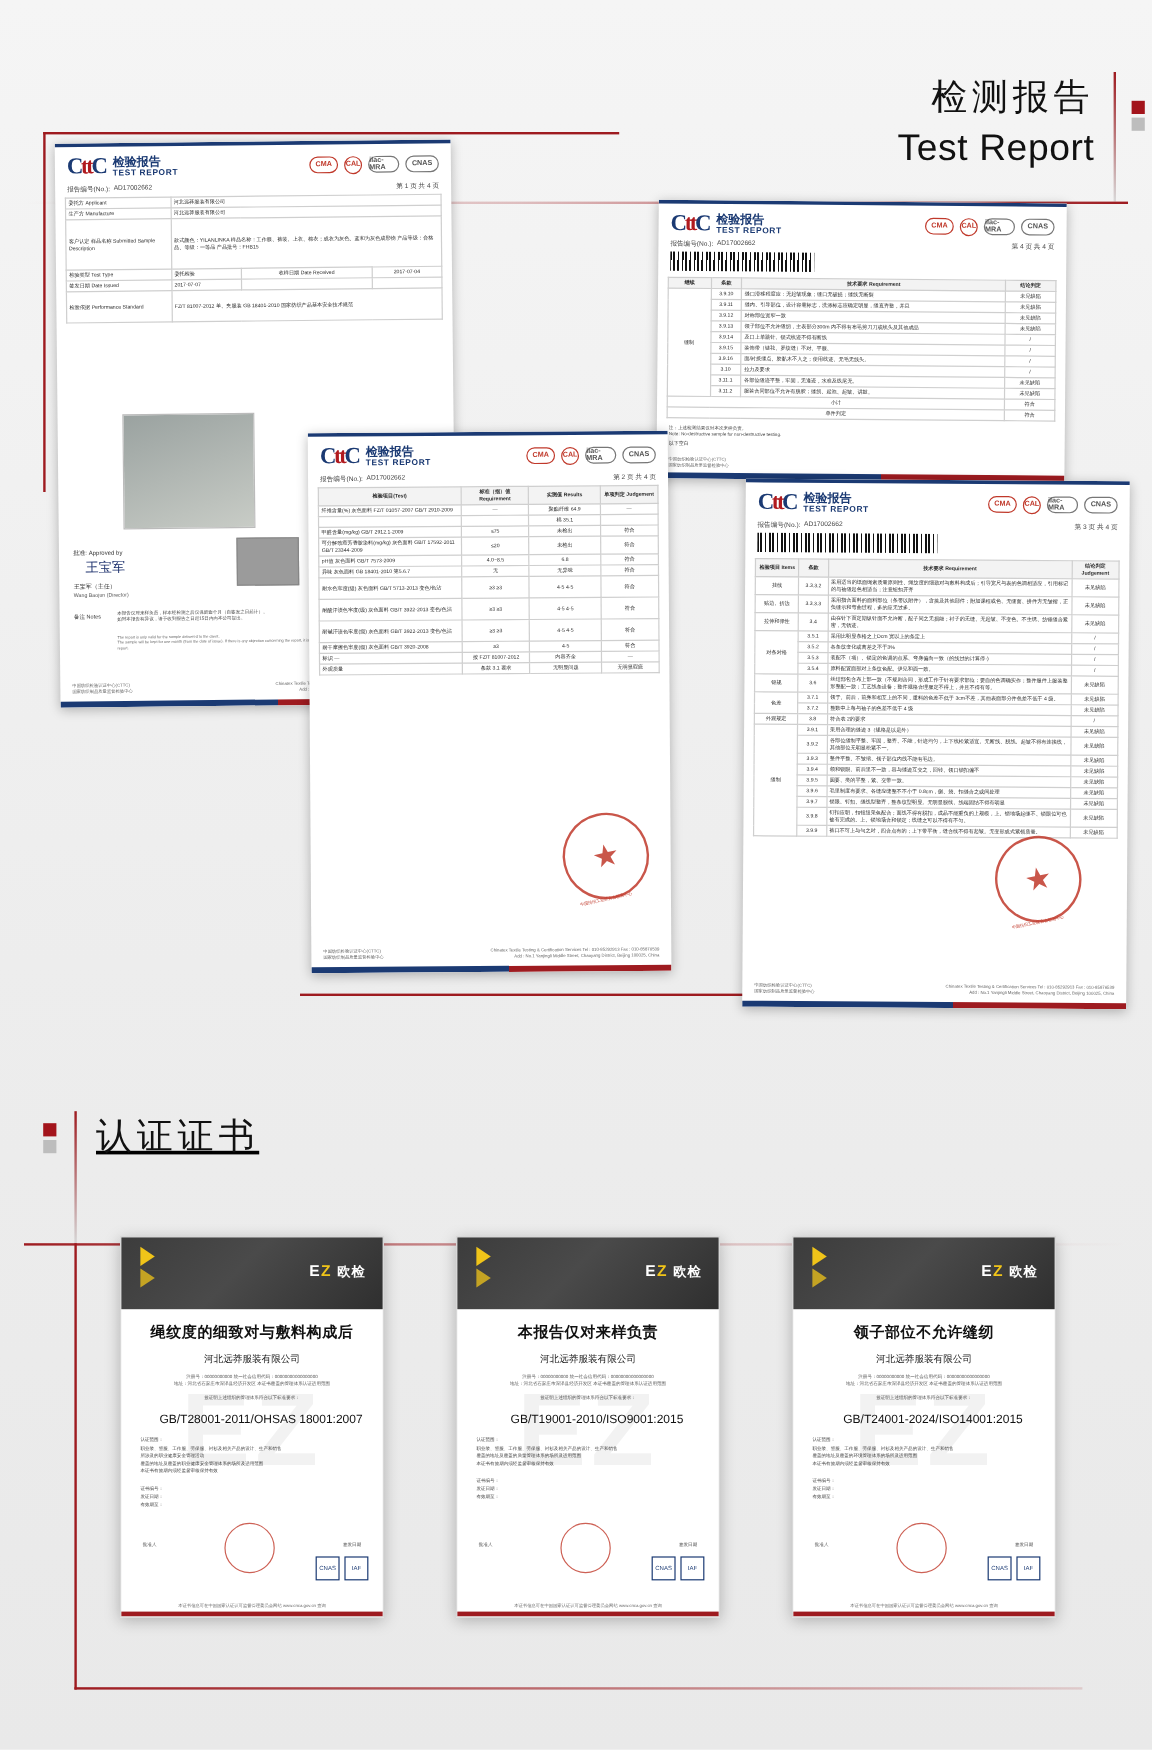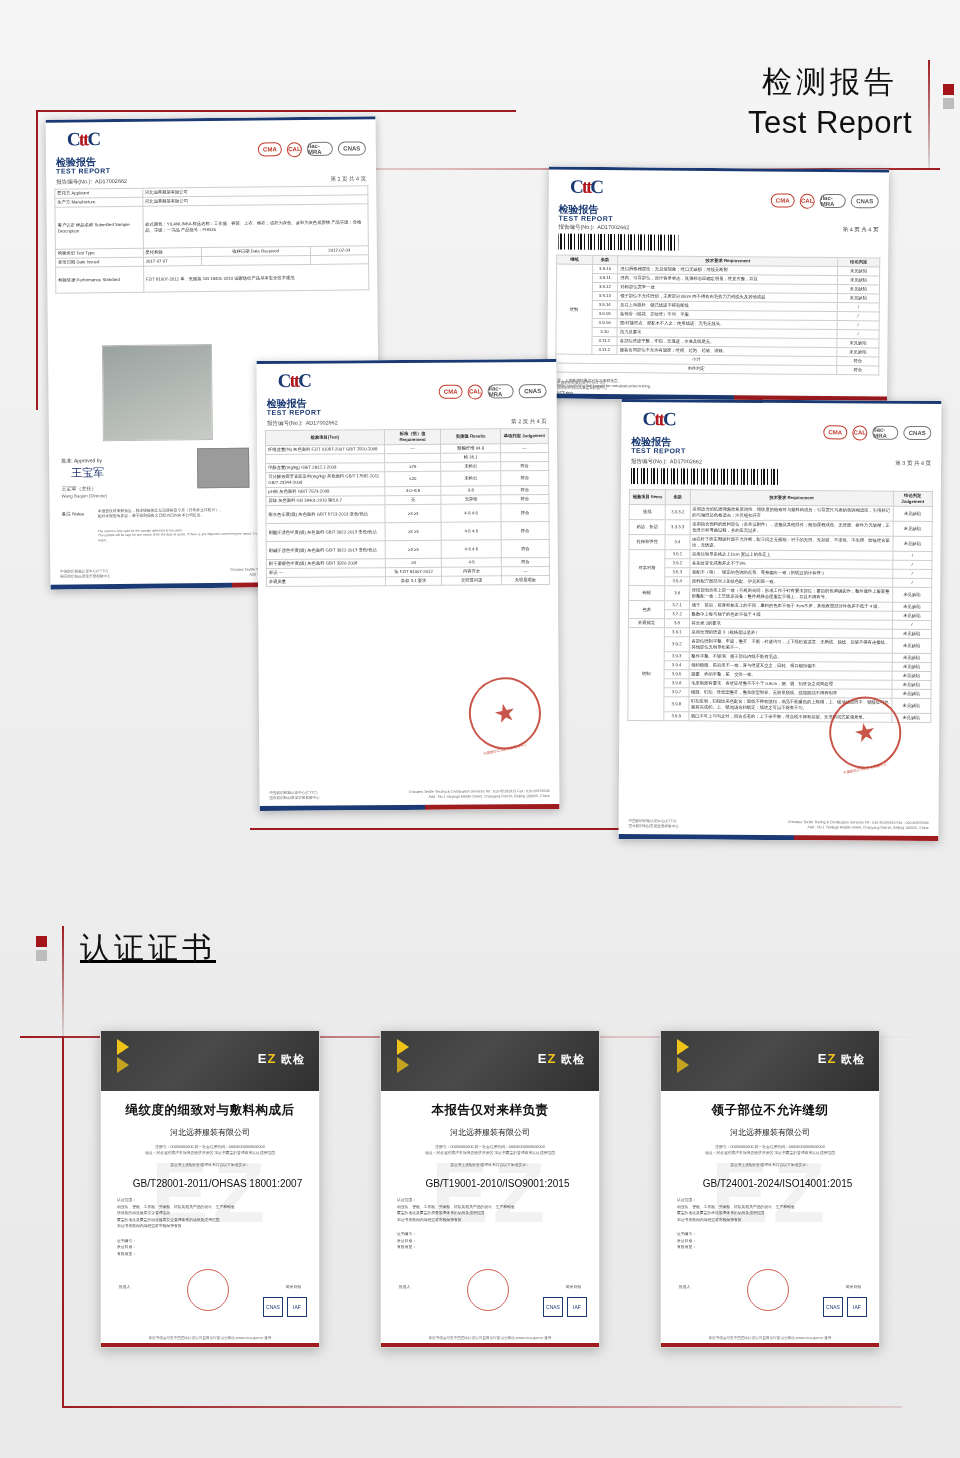--- a/index.html
+++ b/index.html
@@ -18,21 +18,21 @@
 
   
   .sec1 { position: absolute; left: 0; top: 0; width: 960px; height: 900px; }
 
   .sec1-title {
     position: absolute; right: 48px; top: 62px;
     text-align: right;
   }
   .sec1-title .cn {
     font-size: 30px; color: #111; letter-spacing: 4px;
-    line-height: 40px; font-weight: 400; text-align: center;
+    line-height: 40px; font-weight: 400;
   }
   .sec1-title .en {
     font-size: 31px; color: #111; line-height: 42px;
     letter-spacing: .5px;
   }
   .title-rule-v {
     position: absolute; right: 30px; top: 60px;
     width: 2px; height: 108px;
     background: linear-gradient(180deg,#9e1b20,#d9d9d9);
   }
@@ -69,21 +69,21 @@
     box-shadow: 0 2px 10px rgba(0,0,0,.28);
     overflow: hidden;
   }
   .doc .topline { height: 3px; background: #1b3a73; }
   .doc .botline { position:absolute; bottom:0; left:0; right:0; height: 5px;
     background: linear-gradient(90deg,#1b3a73 0%,#1b3a73 55%,#9e1b20 55%,#9e1b20 100%); }
 
   
   .rpt-head { display: flex; align-items: center; padding: 6px 10px 4px 10px; }
   .cttc {
-    display: flex; align-items: center; gap: 6px; flex-direction: column;
+    display: flex; align-items: center; gap: 6px;
   }
   .cttc .mark {
     font-size: 19px; font-weight: bold; color: #1b3a73;
     letter-spacing: -2px; font-family: "Liberation Serif", serif;
   }
   .cttc .mark .r { color: #b01a1f; }
   .cttc .zh { font-size: 10px; color: #1b3a73; font-weight: bold; line-height: 11px;}
   .cttc .en { font-size: 7px; color: #1b3a73; font-weight: bold; letter-spacing: .5px;}
   .badges { margin-left: auto; display: flex; gap: 5px; align-items: center; }
   .badge {

